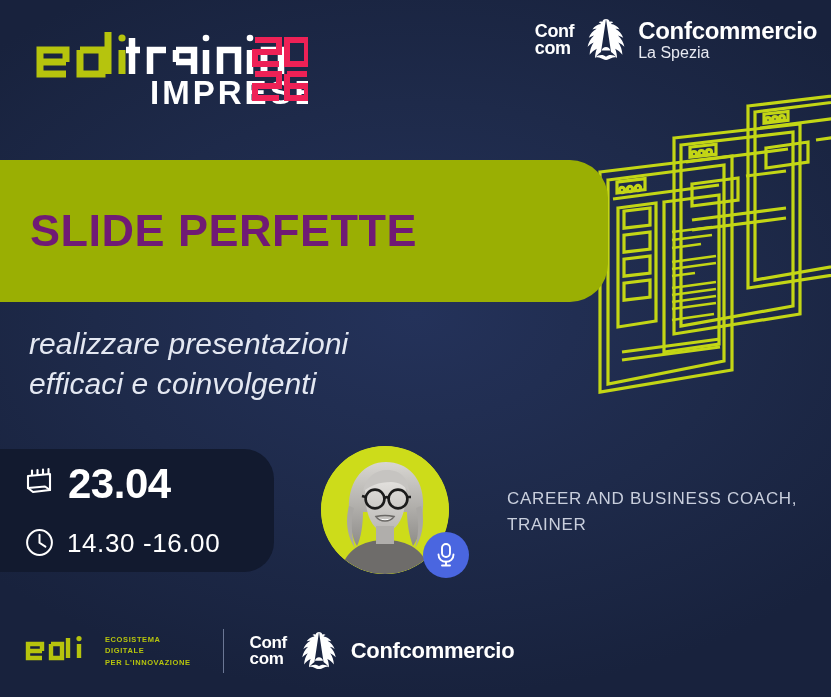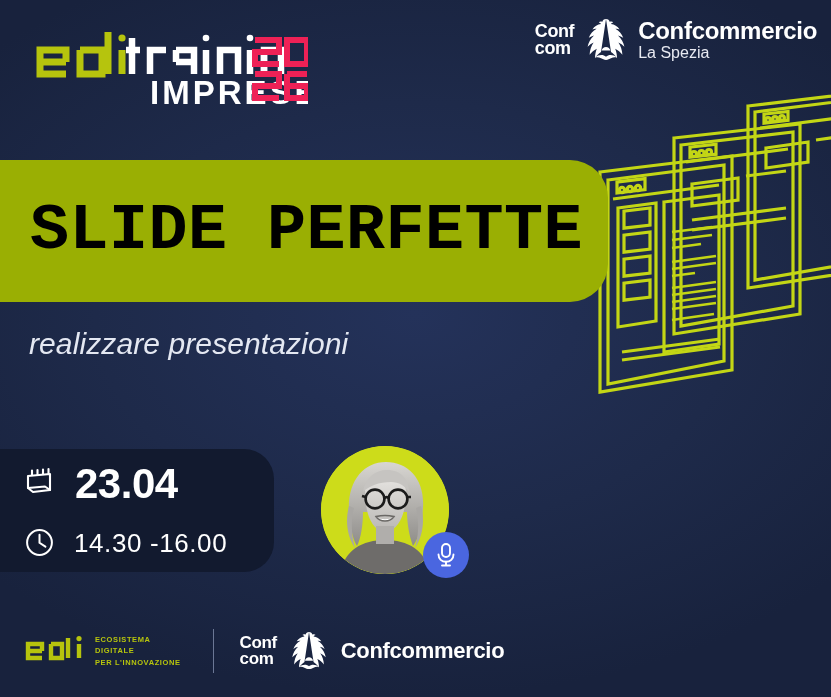--- a/index.html
+++ b/index.html
@@ -84,27 +84,26 @@
     height: 142px;
     background: #9aaf03;
     border-radius: 0 38px 38px 0;
     display: flex;
     flex-direction: column;
     justify-content: center;
     padding-left: 70px;
     box-sizing: border-box;
   }
   .title-line {
-    color: #000000;
-    font-size: 65px;
+    color: #701a75;
+    font-size: 45px;
     font-weight: bold;
     letter-spacing: 0.5px;
     line-height: 1.14;
     text-transform: uppercase;
-    font-family: Liberation Mono, monospace;
   }
 
   #subtitle {
     position: absolute;
     left: 29px;
     top: 324px;
     width: 520px;
   }
   .subtitle-line {
     color: #e4e8f2;
@@ -124,21 +123,21 @@
     height: 123px;
     background: #121a2f;
     border-radius: 0 30px 30px 0;
     box-sizing: border-box;
     padding: 12px 0 12px 62px;
     display: flex;
     flex-direction: column;
     justify-content: center;
     gap: 6px;
   }
-  .date-row { display: flex; align-items: center; gap: 19px; }
+  .date-row { display: flex; align-items: center; gap: 12px; }
   .date-icon { width: 34px; height: 34px; flex: 0 0 34px; }
   .date-icon svg { display: block; width: 100%; height: 100%; }
   .date-value {
     color: #ffffff;
     font-size: 42px;
     font-weight: bold;
     letter-spacing: -0.5px;
     line-height: 1;
   }
   .time-row { margin-top: 16px; }
@@ -210,21 +209,21 @@
     position: absolute;
     left: 0;
     bottom: 0;
     width: 831px;
     height: 92px;
     display: flex;
     align-items: center;
     padding-left: 24px;
     box-sizing: border-box;
   }
-  #footer-edi { display: flex; align-items: center; gap: 9px; }
+  #footer-edi { display: flex; align-items: center; gap: 19px; }
   .footer-edi-mark { width: 62px; height: 34px; }
   .footer-edi-mark svg { display: block; width: 100%; height: 100%; }
   .footer-edi-tag {
     color: #b6c40d;
     font-size: 7.5px;
     font-weight: bold;
     letter-spacing: 0.6px;
     line-height: 1.55;
     text-transform: uppercase;
   }
@@ -389,20 +388,21 @@
       </g>
     </svg>
   </div>
 
   <div id="title-banner">
     <div class="title-line">SLIDE PERFETTE</div>
   </div>
 
   <div id="subtitle">
     <div class="subtitle-line">realizzare presentazioni</div>
+    <div class="subtitle-line">efficaci e coinvolgenti</div>
   </div>
 
   <div id="date-card">
     <div class="date-row">
       <span class="date-icon">
         <svg viewBox="0 0 34 34" xmlns="http://www.w3.org/2000/svg">
           <g fill="none" stroke="#ffffff" stroke-width="2.1" stroke-linejoin="round" stroke-linecap="round">
             <path d="M6 9 L28 7 L28 23 L11 25 L6 21 Z"></path>
             <path d="M6 21 L23 19.5 L28 23"></path>
             <path d="M10 8 V3.5 M15.5 7.5 V3 M21 7 V2.5 M26.5 6.5 V2"></path>
@@ -477,20 +477,21 @@
         <svg viewBox="0 0 24 26" xmlns="http://www.w3.org/2000/svg">
           <g fill="none" stroke="#ffffff" stroke-width="1.9" stroke-linecap="round">
             <rect x="8" y="2" width="8" height="13" rx="4"></rect>
             <path d="M4.5 12.5 C4.5 17 7.8 19.8 12 19.8 C16.2 19.8 19.5 17 19.5 12.5"></path>
             <path d="M12 19.8 V23.5 M8 23.5 H16"></path>
           </g>
         </svg>
       </div>
     </div>
     <div id="speaker-text">
+      <div class="speaker-role">CAREER AND BUSINESS COACH, TRAINER</div>
     </div>
   </div>
 
   <div id="footer">
     <div id="footer-edi">
       <span class="footer-edi-mark">
         <svg viewBox="0 0 62 34" xmlns="http://www.w3.org/2000/svg">
           <g fill="none" stroke="#b6c40d" stroke-width="4.4">
             <path d="M4 17 h14 M4 17 v-7 h14 v7 M4 17 v7 h14"></path>
             <path d="M27 10 h11 v14 h-11 v-14"></path>

